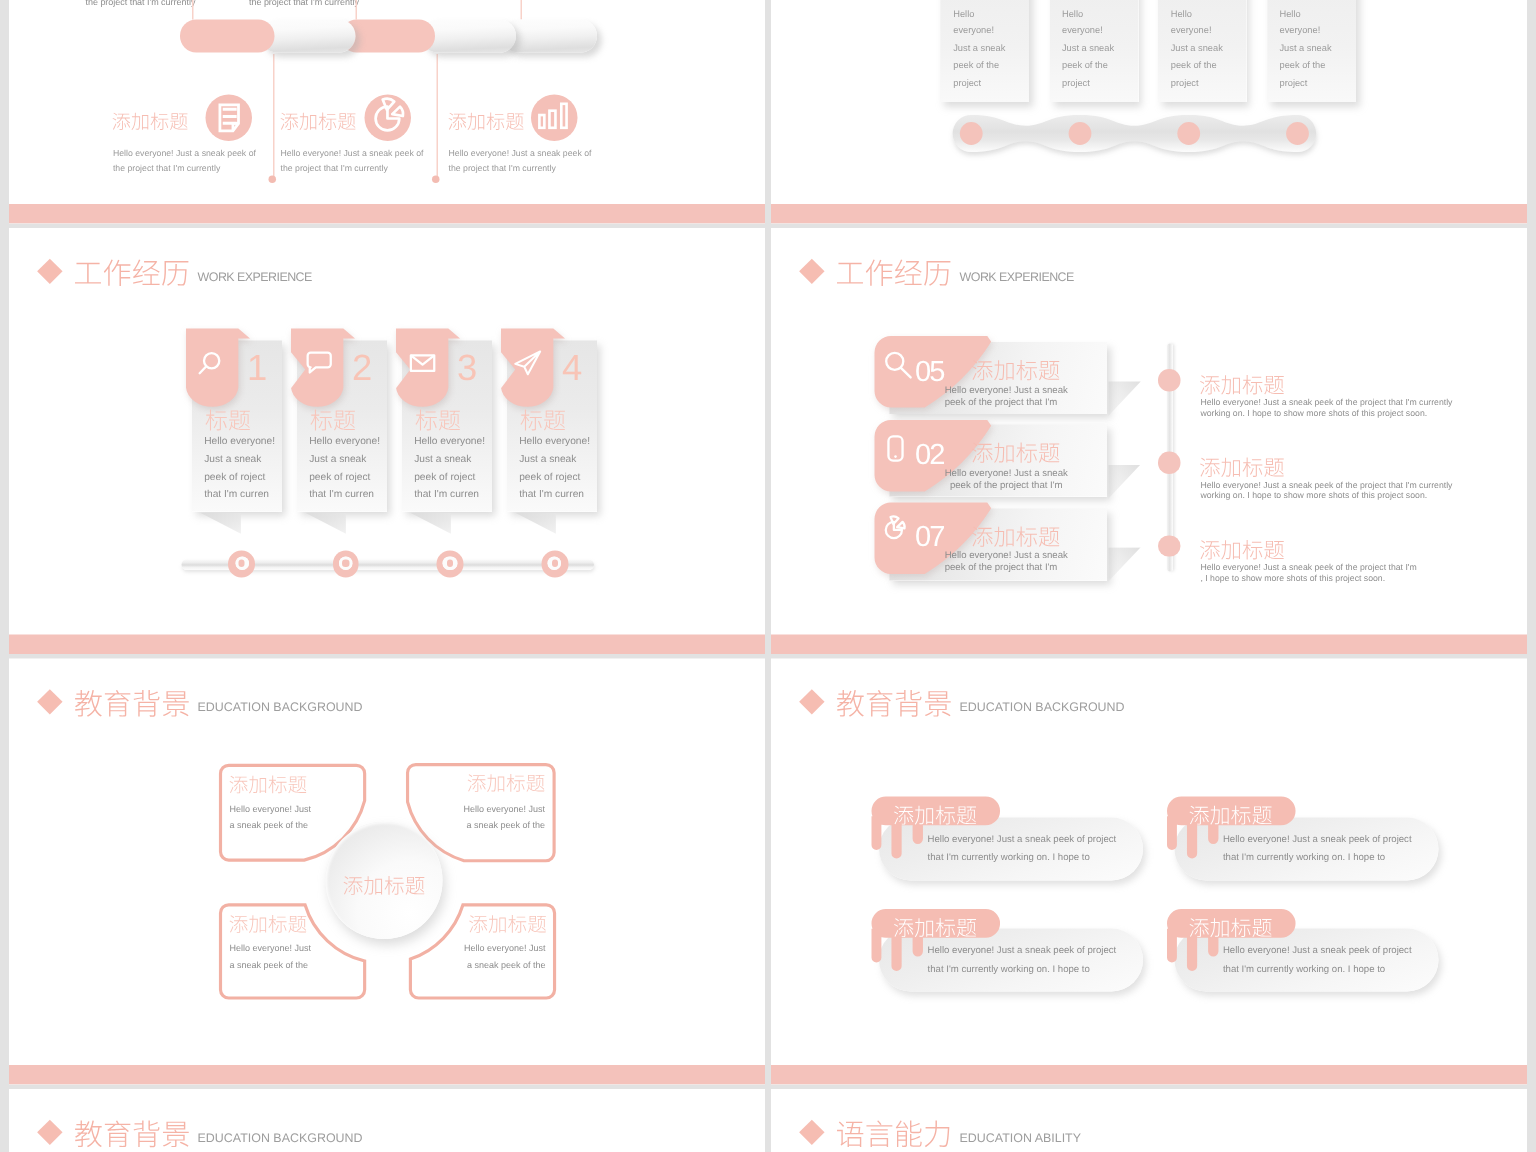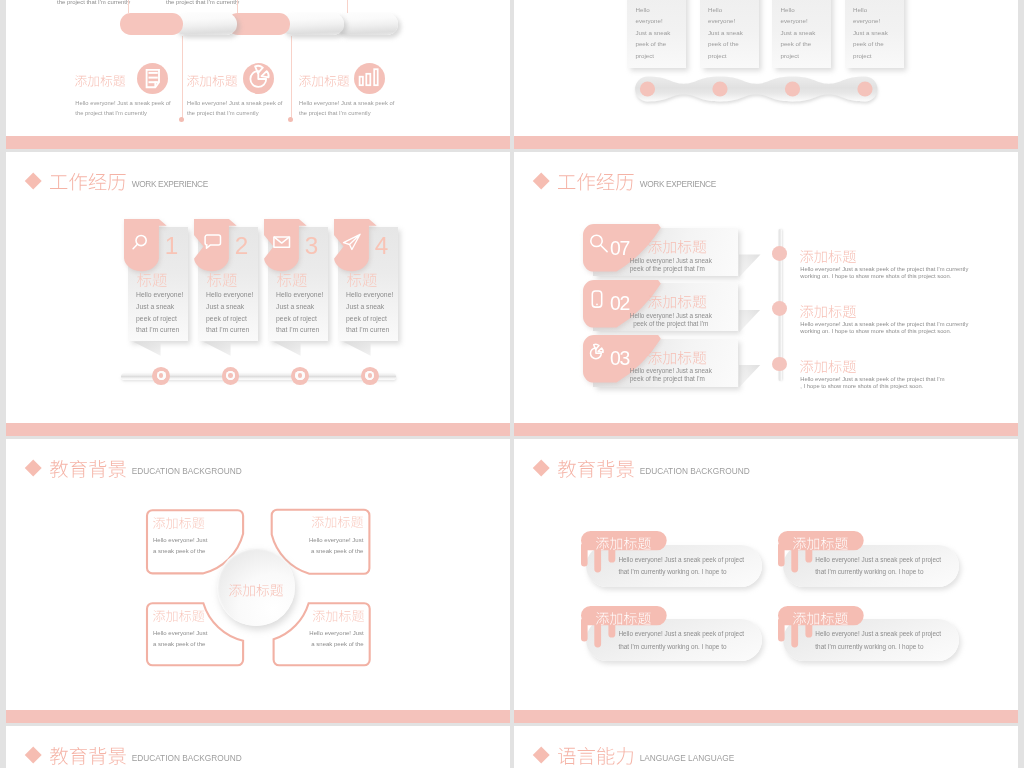--- a/index.html
+++ b/index.html
@@ -464,21 +464,21 @@
     <div class="s4card"></div>
     <svg class="s4pink" width="78" height="48" viewBox="0 0 78 48">
       <path d="M11 0 H75.2 L77.8 3.8 A135 135 0 0 1 33.5 47.6 H11 A11 11 0 0 1 0 36.6 V11 A11 11 0 0 1 11 0 Z" fill="#f5c2ba"></path>
       <g transform="translate(0,0)">
             <g fill="none" stroke="#fff" stroke-width="1.55" stroke-linecap="round">
               <circle cx="13.5" cy="16.9" r="5.7"></circle>
               <path d="M17.6 21.2 L24.1 27.6"></path>
             </g>
           </g>
     </svg>
-    <span class="s4num">07</span>
+    <span class="s4num">05</span>
     <span class="cjk s4title">
           <svg fill="#f6bdb2" width="58.29" height="13.57" viewBox="44.00 -835.00 3912.00 911.00">
             <g>
               <g transform="scale(1,-1)">
                 <path d="M414 292C391 215 348 123 283 71L320 45C387 101 428 197 453 278ZM650 265C680 197 708 108 716 50L758 64C749 121 721 209 689 276ZM772 290C833 215 897 111 923 42L965 63C937 131 873 233 811 309ZM539 402V-14C539 -27 536 -31 521 -31C507 -31 461 -32 404 -30C410 -45 418 -63 420 -75C489 -75 531 -75 555 -67C579 -59 586 -45 586 -14V402ZM92 790C150 760 218 712 251 677L281 717C247 751 178 795 121 823ZM44 518C105 492 177 449 214 417L241 457C205 489 133 529 71 553ZM67 -32 110 -61C153 24 205 142 243 239L205 267C164 164 107 40 67 -32ZM321 774V727H558C546 672 528 619 504 568H276V521H480C428 430 355 352 254 299C263 290 278 273 284 262C398 323 479 414 535 521H680C735 419 835 322 931 274C938 286 953 303 964 312C876 352 786 433 731 521H948V568H557C579 619 597 672 610 727H916V774Z" transform="translate(0.00,0)"></path>
                 <path d="M579 704V-62H626V14H859V-55H907V704ZM626 60V657H859V60ZM211 822 209 639H56V592H208C200 332 168 90 33 -46C46 -53 65 -66 73 -76C212 70 246 320 255 592H435C428 176 418 32 395 2C387 -10 377 -13 362 -12C344 -12 297 -12 246 -8C255 -21 259 -42 260 -56C305 -60 351 -61 378 -59C405 -56 422 -49 437 -27C469 14 476 155 483 610C483 618 483 639 483 639H256L258 822Z" transform="translate(1000.00,0)"></path>
                 <path d="M465 750V704H899V750ZM783 330C833 233 883 105 901 29L947 45C928 121 877 247 827 343ZM507 341C478 233 432 126 373 54C385 48 406 34 414 27C470 103 521 216 552 331ZM423 511V465H646V-3C646 -17 642 -21 627 -22C613 -22 564 -23 505 -21C512 -37 520 -57 522 -71C594 -71 638 -70 663 -62C687 -53 695 -37 695 -4V465H951V511ZM219 835V614H59V567H207C170 436 97 285 28 208C38 197 53 179 59 165C118 235 178 355 219 473V-72H267V477C304 427 354 353 372 321L405 360C384 388 296 504 267 537V567H407V614H267V835Z" transform="translate(2000.00,0)"></path>
                 <path d="M163 620H402V527H163ZM163 751H402V659H163ZM119 790V487H448V790ZM704 538C696 266 671 128 460 58C469 50 481 35 486 25C708 102 739 249 747 538ZM729 196C796 149 874 80 913 36L945 66C905 110 826 176 760 221ZM142 304C135 154 113 34 41 -45C52 -52 72 -65 79 -71C121 -20 148 44 164 122C259 -25 422 -51 651 -51H936C939 -38 948 -18 956 -7C912 -8 684 -8 652 -8C513 -8 396 1 307 44V198H486V239H307V362H504V403H52V362H264V69C227 95 197 130 173 175C179 214 183 256 185 301ZM548 633V211H591V592H850V212H895V633H702C715 664 728 705 740 743H950V786H502V743H690C681 708 668 664 657 633Z" transform="translate(3000.00,0)"></path>
               </g>
             </g>
@@ -525,21 +525,21 @@
     <svg class="s4pink" width="78" height="48" viewBox="0 0 78 48">
       <path d="M11 0 H75.2 L77.8 3.8 A135 135 0 0 1 33.5 47.6 H11 A11 11 0 0 1 0 36.6 V11 A11 11 0 0 1 11 0 Z" fill="#f5c2ba"></path>
       <g transform="translate(0,0)">
             <g fill="none" stroke="#fff" stroke-width="1.5" stroke-linejoin="round">
               <path d="M12.90 18.30 L18.30 18.30 A5.4 5.4 0 1 1 12.90 12.90 Z"></path>
               <path d="M12.60 14.40 L10.69 9.67 A5.1 5.1 0 0 1 16.01 10.61 Z"></path>
               <path d="M15.10 16.40 L18.70 12.93 A5.0 5.0 0 0 1 20.02 17.27 Z"></path>
             </g>
           </g>
     </svg>
-    <span class="s4num">03</span>
+    <span class="s4num">07</span>
     <span class="cjk s4title">
           <svg fill="#f6bdb2" width="58.29" height="13.57" viewBox="44.00 -835.00 3912.00 911.00">
             <g>
               <g transform="scale(1,-1)">
                 <path d="M414 292C391 215 348 123 283 71L320 45C387 101 428 197 453 278ZM650 265C680 197 708 108 716 50L758 64C749 121 721 209 689 276ZM772 290C833 215 897 111 923 42L965 63C937 131 873 233 811 309ZM539 402V-14C539 -27 536 -31 521 -31C507 -31 461 -32 404 -30C410 -45 418 -63 420 -75C489 -75 531 -75 555 -67C579 -59 586 -45 586 -14V402ZM92 790C150 760 218 712 251 677L281 717C247 751 178 795 121 823ZM44 518C105 492 177 449 214 417L241 457C205 489 133 529 71 553ZM67 -32 110 -61C153 24 205 142 243 239L205 267C164 164 107 40 67 -32ZM321 774V727H558C546 672 528 619 504 568H276V521H480C428 430 355 352 254 299C263 290 278 273 284 262C398 323 479 414 535 521H680C735 419 835 322 931 274C938 286 953 303 964 312C876 352 786 433 731 521H948V568H557C579 619 597 672 610 727H916V774Z" transform="translate(0.00,0)"></path>
                 <path d="M579 704V-62H626V14H859V-55H907V704ZM626 60V657H859V60ZM211 822 209 639H56V592H208C200 332 168 90 33 -46C46 -53 65 -66 73 -76C212 70 246 320 255 592H435C428 176 418 32 395 2C387 -10 377 -13 362 -12C344 -12 297 -12 246 -8C255 -21 259 -42 260 -56C305 -60 351 -61 378 -59C405 -56 422 -49 437 -27C469 14 476 155 483 610C483 618 483 639 483 639H256L258 822Z" transform="translate(1000.00,0)"></path>
                 <path d="M465 750V704H899V750ZM783 330C833 233 883 105 901 29L947 45C928 121 877 247 827 343ZM507 341C478 233 432 126 373 54C385 48 406 34 414 27C470 103 521 216 552 331ZM423 511V465H646V-3C646 -17 642 -21 627 -22C613 -22 564 -23 505 -21C512 -37 520 -57 522 -71C594 -71 638 -70 663 -62C687 -53 695 -37 695 -4V465H951V511ZM219 835V614H59V567H207C170 436 97 285 28 208C38 197 53 179 59 165C118 235 178 355 219 473V-72H267V477C304 427 354 353 372 321L405 360C384 388 296 504 267 537V567H407V614H267V835Z" transform="translate(2000.00,0)"></path>
                 <path d="M163 620H402V527H163ZM163 751H402V659H163ZM119 790V487H448V790ZM704 538C696 266 671 128 460 58C469 50 481 35 486 25C708 102 739 249 747 538ZM729 196C796 149 874 80 913 36L945 66C905 110 826 176 760 221ZM142 304C135 154 113 34 41 -45C52 -52 72 -65 79 -71C121 -20 148 44 164 122C259 -25 422 -51 651 -51H936C939 -38 948 -18 956 -7C912 -8 684 -8 652 -8C513 -8 396 1 307 44V198H486V239H307V362H504V403H52V362H264V69C227 95 197 130 173 175C179 214 183 256 185 301ZM548 633V211H591V592H850V212H895V633H702C715 664 728 705 740 743H950V786H502V743H690C681 708 668 664 657 633Z" transform="translate(3000.00,0)"></path>
               </g>
             </g>
@@ -848,18 +848,18 @@
             <g>
               <g transform="scale(1,-1)">
                 <path d="M110 770C163 723 226 658 258 617L291 653C261 692 195 755 141 800ZM394 617V572H533C519 512 504 455 491 409H323V364H951V409H827C836 474 845 554 850 616L816 620L809 617H592L621 751H917V796H358V751H571L543 617ZM542 409C554 454 568 512 582 572H800C795 524 788 461 781 409ZM412 267V-75H458V-32H834V-72H882V267ZM458 12V222H834V12ZM197 -34C210 -17 232 -1 395 112C390 122 383 139 379 152L247 65V518H50V470H201V73C201 35 183 18 171 11C180 0 192 -23 197 -34Z" transform="translate(0.00,0)"></path>
                 <path d="M208 388V345H791V388ZM208 534V492H791V534ZM59 676V631H948V676ZM423 817C465 774 510 717 530 678L576 698C555 736 509 793 468 834ZM200 235V-74H247V-26H754V-71H802V235ZM247 17V191H754V17Z" transform="translate(1000.00,0)"></path>
                 <path d="M403 438V332H152V438ZM107 481V-73H152V138H403V-8C403 -21 399 -25 386 -25C370 -26 326 -27 272 -25C279 -38 287 -58 290 -71C354 -71 397 -71 420 -63C443 -55 450 -39 450 -8V481ZM152 291H403V181H152ZM864 752C801 721 695 683 601 652V834H553V484C553 418 576 402 659 402C677 402 832 402 852 402C924 402 941 433 947 551C932 554 913 561 903 571C898 465 891 447 848 447C816 447 684 447 660 447C610 447 601 454 601 485V612C704 641 819 680 899 715ZM878 308C816 268 702 228 601 198V370H554V18C554 -49 576 -65 662 -65C680 -65 836 -65 856 -65C933 -65 949 -31 955 100C942 103 922 111 911 119C907 0 899 -20 854 -20C820 -20 687 -20 663 -20C611 -20 601 -13 601 18V156C708 186 834 225 911 271ZM81 564C101 570 132 574 425 594C436 574 445 555 452 539L491 560C469 619 409 709 354 775L316 759C347 721 378 674 404 631L139 617C185 672 232 745 271 818L223 836C187 756 129 672 110 651C93 629 80 614 65 611C71 599 79 574 81 564Z" transform="translate(2000.00,0)"></path>
                 <path d="M426 833V678L425 610H87V561H423C409 365 345 137 59 -41C71 -49 88 -66 95 -77C392 110 459 353 473 561H850C828 175 805 29 766 -8C755 -21 742 -23 719 -23C696 -23 629 -22 558 -15C567 -30 572 -50 573 -65C636 -68 701 -71 733 -69C769 -67 789 -62 810 -37C854 10 875 158 900 581C900 589 901 610 901 610H475L476 678V833Z" transform="translate(3000.00,0)"></path>
               </g>
             </g>
           </svg>
         </span>
-    <span class="hen" style="left:107.6px;top:7.4px;">LANGUAGE LANGUAGE</span>
+    <span class="hen" style="left:107.6px;top:7.4px;">EDUCATION ABILITY</span>
   </div>
 
 </div>
 
 </div>
 
 </body></html>

